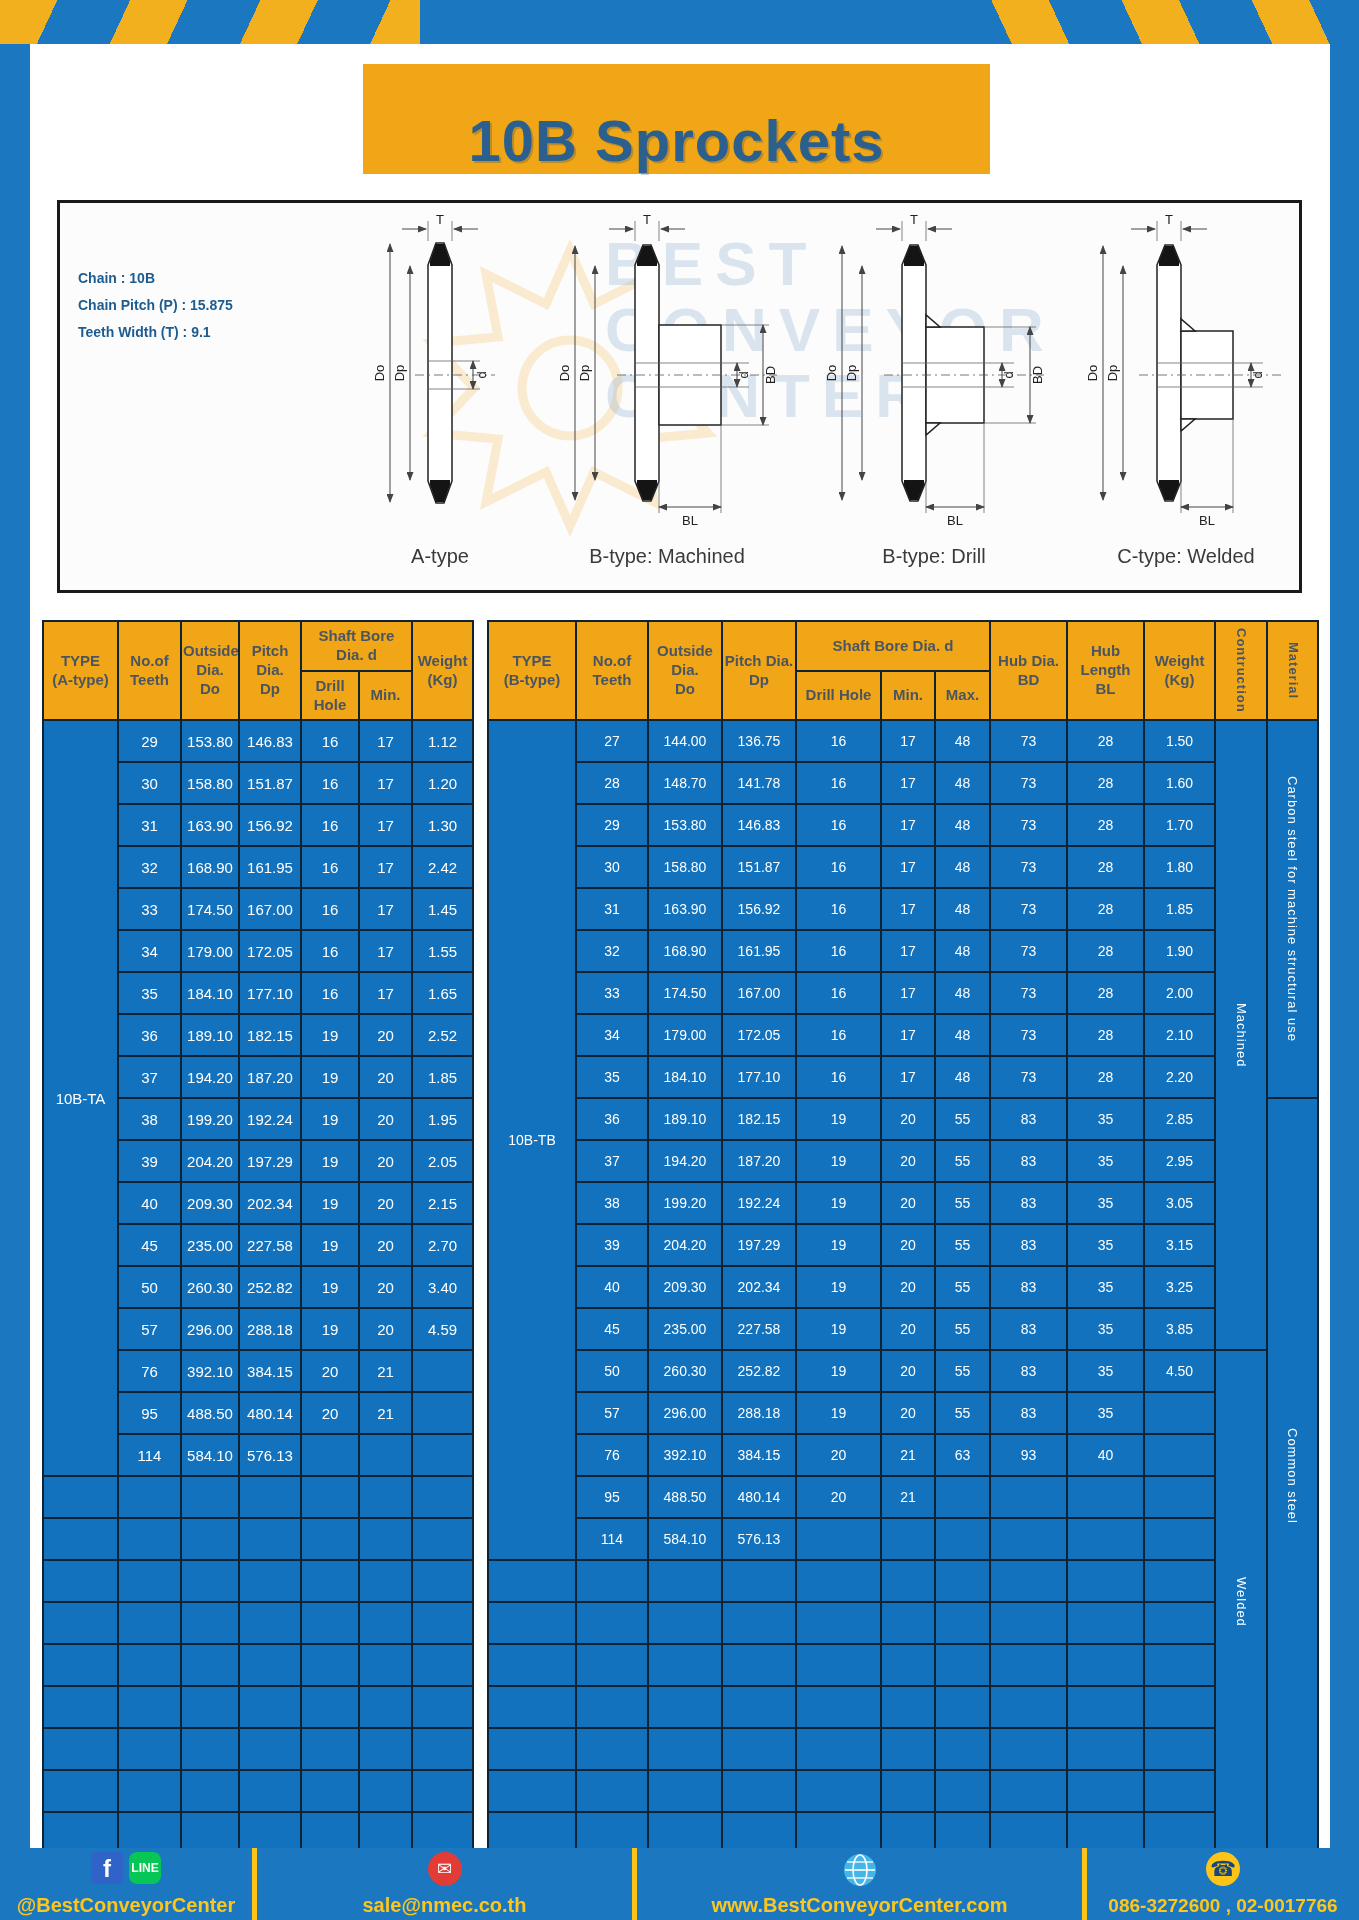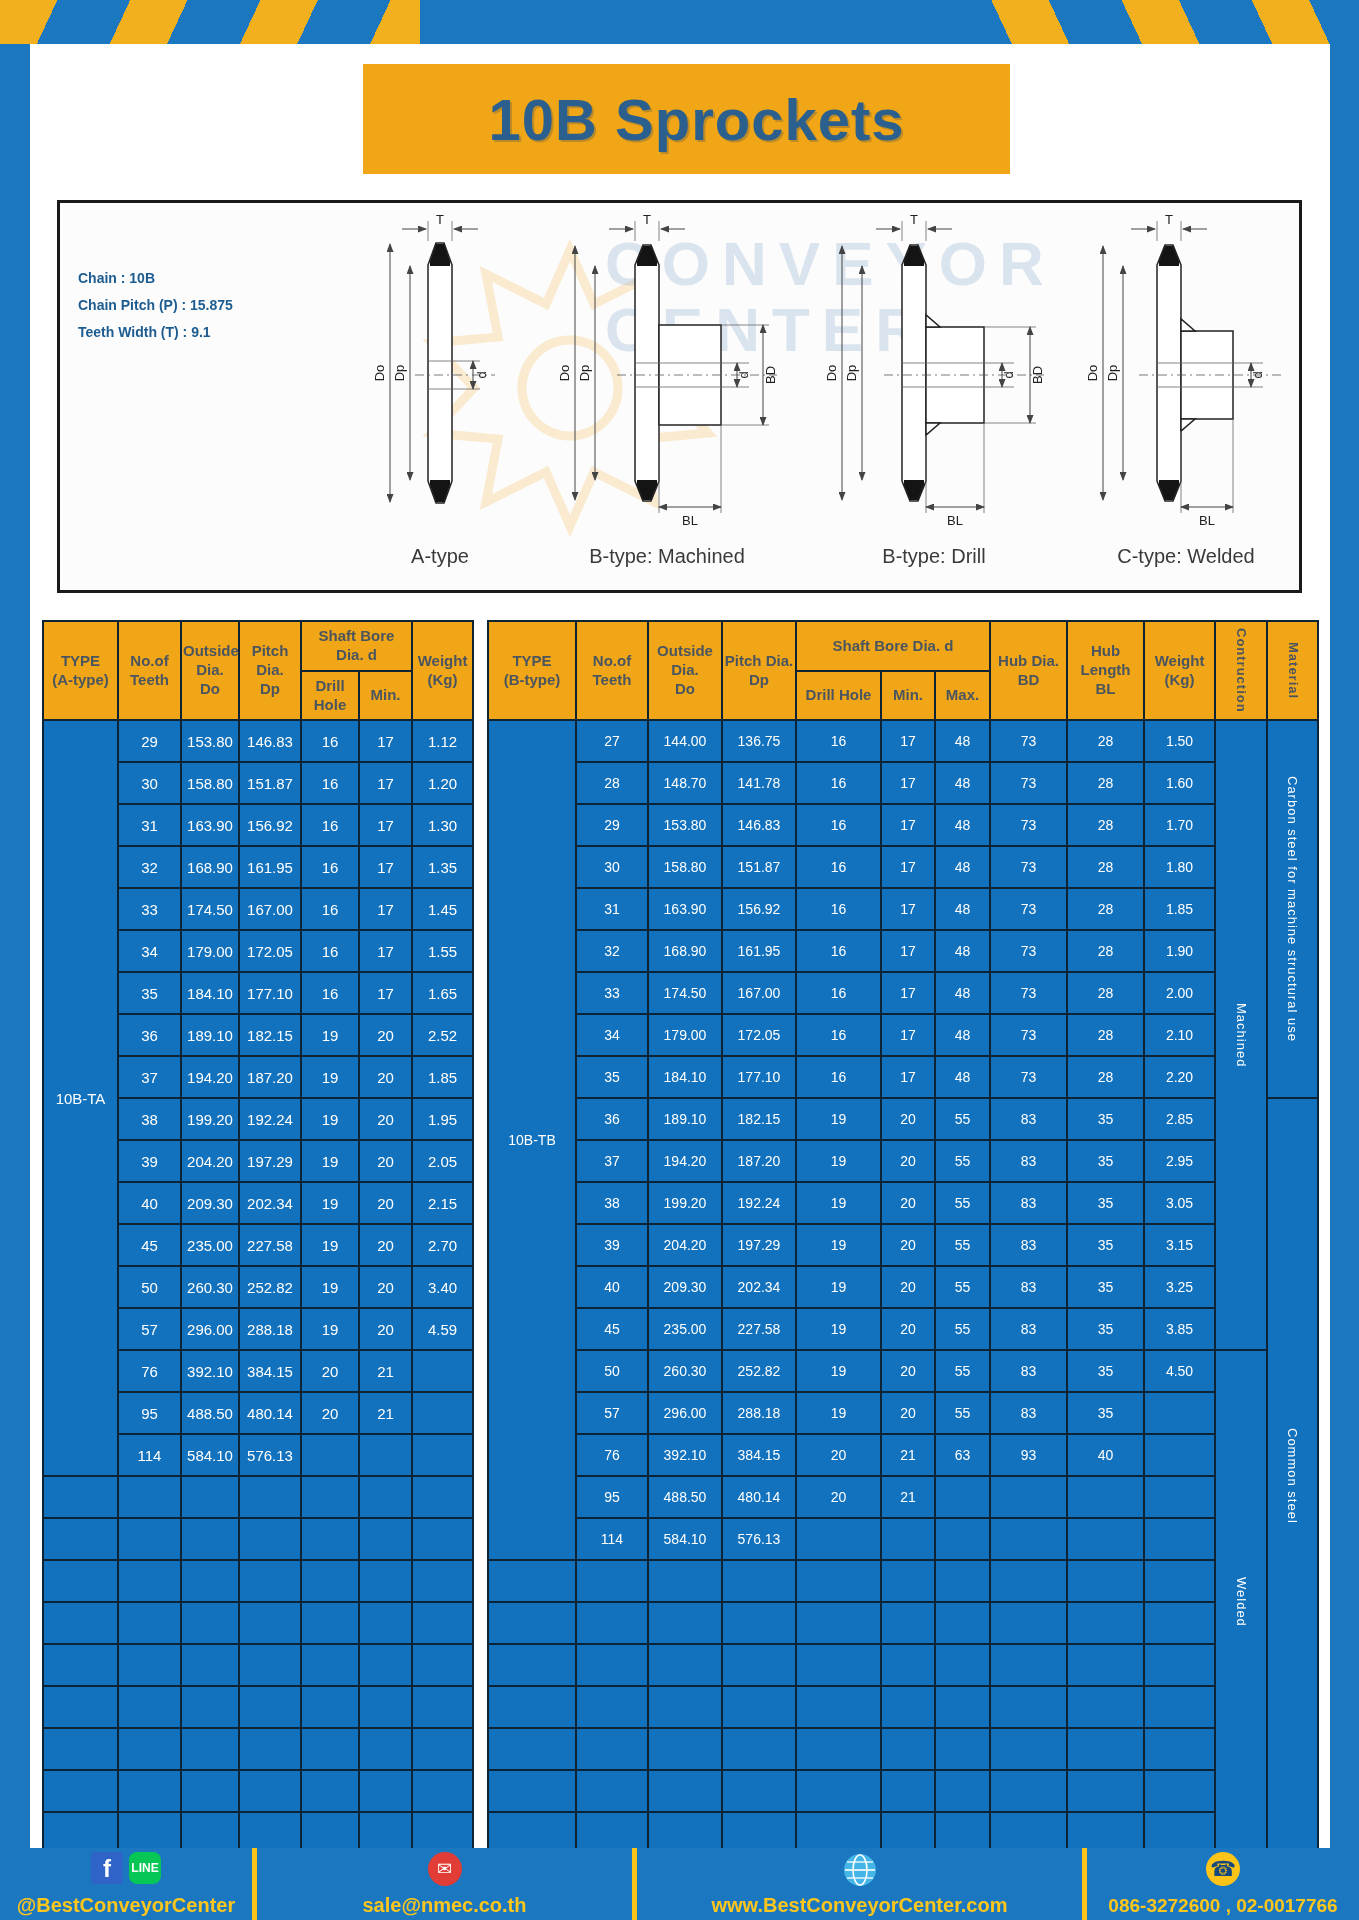--- a/index.html
+++ b/index.html
@@ -4,21 +4,21 @@
 <title>10B Sprockets</title>
 <style>
   html,body{margin:0;padding:0;}
   body{font-family:"Liberation Sans",sans-serif;}
   .page{position:relative;width:1359px;height:1920px;background:#1b77c0;overflow:hidden;}
   .hazard{position:absolute;top:0;height:44px;}
   .hazard-left{left:0;width:420px;background:repeating-linear-gradient(115deg,#f2b01e 0 52px,#1b77c0 52px 118px);}
   .hazard-right{right:0;width:420px;background:repeating-linear-gradient(65deg,#1b77c0 0 66px,#f2b01e 66px 118px);}
   .content{position:absolute;left:30px;top:44px;width:1300px;height:1804px;background:#ffffff;}
   .banner{position:absolute;left:333px;top:20px;width:627px;height:110px;background:#f0a616;
-          display:flex;align-items:center;justify-content:center;padding-left:20px;}
+          display:flex;align-items:flex-end;justify-content:center;}
   .banner h1{margin:0;font-size:58px;font-weight:bold;color:#2b608e;letter-spacing:1px;text-shadow:2px 2px 0 rgba(30,60,90,.25);}
   
   .diagram-box{position:absolute;left:27px;top:156px;width:1239px;height:387px;background:#fcfcfc;border:3px solid #1a1a1a;}
   .specs{position:absolute;left:18px;top:62px;width:430px;color:#1d5c90;font-weight:bold;font-size:14px;line-height:27px;}
   .specs div{white-space:nowrap;}
   .wm-star{position:absolute;left:360px;top:30px;opacity:.45;}
   .wm-text{position:absolute;left:545px;top:28px;color:rgba(150,180,210,.33);font-weight:bold;font-size:62px;
            line-height:66px;letter-spacing:12px;}
   .figures{position:absolute;left:300px;top:10px;right:8px;display:flex;justify-content:space-between;}
   .figure{display:flex;flex-direction:column;align-items:center;}
@@ -74,20 +74,21 @@
             <path d="M0,0 L9,3.5 L0,7 Z" fill="#444"></path>
           </marker>
         </defs>
       </svg>
 
       <svg class="wm-star" width="300" height="310" viewBox="0 0 100 100">
         <path d="M50 4 L58 22 L78 12 L74 33 L96 35 L82 50 L96 65 L74 67 L78 88 L58 78 L50 96 L42 78 L22 88 L26 67 L4 65 L18 50 L4 35 L26 33 L22 12 L42 22 Z" fill="none" stroke="rgba(244,176,54,0.5)" stroke-width="3"></path>
         <circle cx="50" cy="50" r="16" fill="none" stroke="rgba(244,176,54,0.5)" stroke-width="3"></circle>
       </svg>
       <div class="wm-text">
+        <div>BEST</div>
         <div>CONVEYOR</div>
         <div>CENTER</div>
       </div>
 
       <div class="specs">
         <div>Chain  :  10B</div>
         <div>Chain Pitch (P)  :  15.875</div>
         <div>Teeth Width (T)  :  9.1</div>
       </div>
 
@@ -278,21 +279,21 @@
             <td>16</td>
             <td>17</td>
             <td>1.30</td>
           </tr>
           <tr>
             <td>32</td>
             <td>168.90</td>
             <td>161.95</td>
             <td>16</td>
             <td>17</td>
-            <td>1.35</td>
+            <td>2.42</td>
           </tr>
           <tr>
             <td>33</td>
             <td>174.50</td>
             <td>167.00</td>
             <td>16</td>
             <td>17</td>
             <td>1.45</td>
           </tr>
           <tr>

